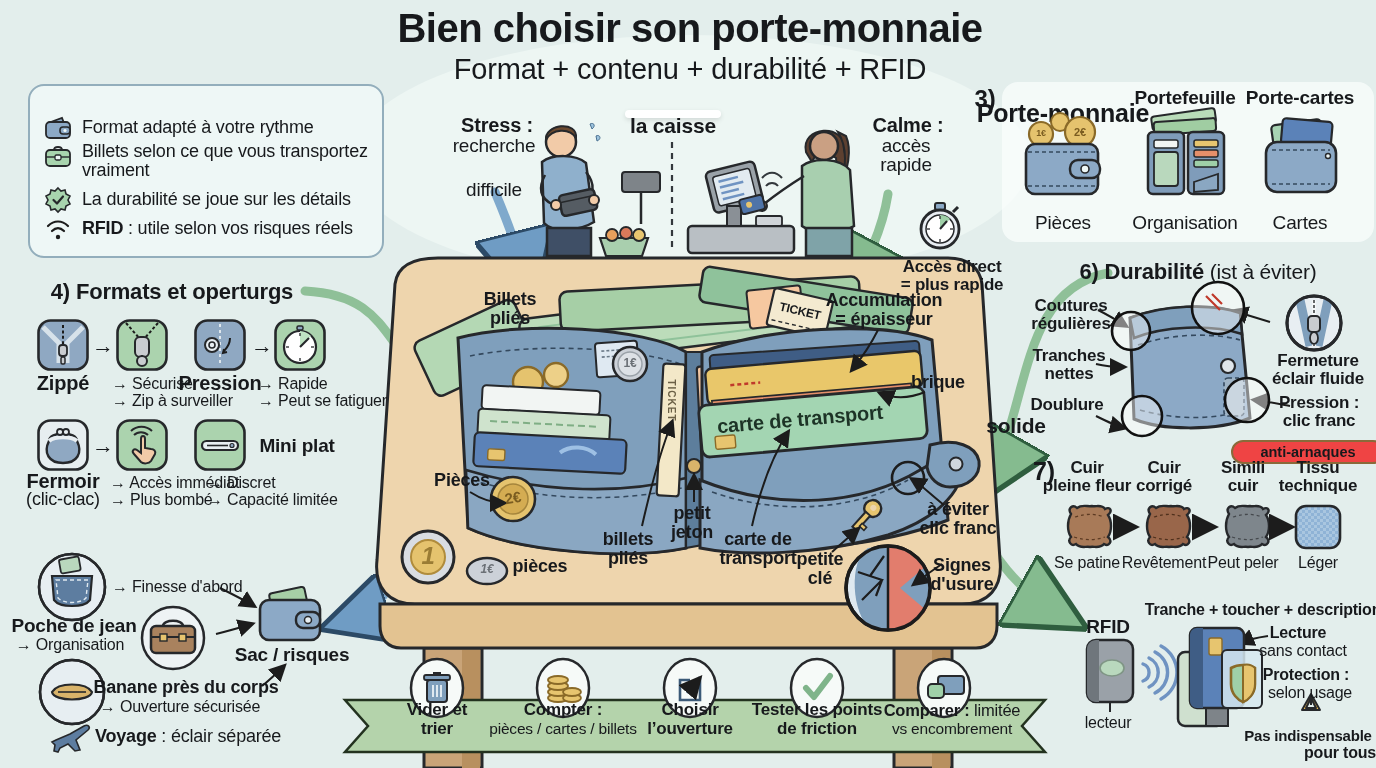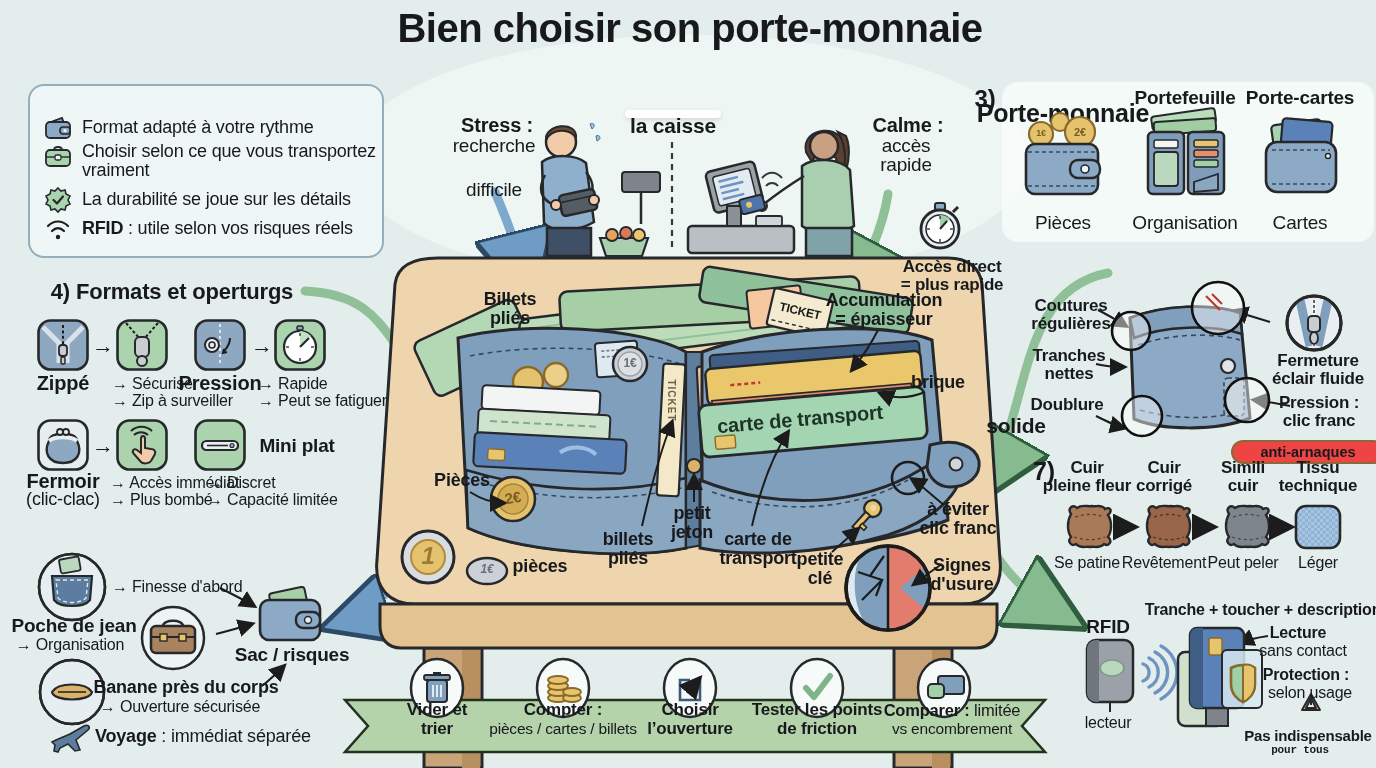--- a/index.html
+++ b/index.html
@@ -400,20 +400,21 @@
     <path d="M806,688 L814,697 L830,676" fill="none" stroke="#7fb48a" stroke-width="6" stroke-linecap="round" stroke-linejoin="round"></path>
 
     <g>
       <rect x="938" y="676" width="26" height="18" rx="3" fill="#7f9fbc" stroke="#26282b" stroke-width="2"></rect>
       <rect x="928" y="684" width="16" height="14" rx="4" fill="#9fd0a8" stroke="#26282b" stroke-width="2"></rect>
     </g>
   </g>
 </svg>
 
 <div class="t b" style="left:690px;top:6px;font-size:40px;letter-spacing:-0.5px;">Bien choisir son porte-monnaie</div>
+<div class="t" style="left:690px;top:54px;font-size:29px;">Format + contenu + durabilité + RFID</div>
 
 <div class="panel" style="left:28px;top:84px;width:352px;height:170px;background:#eef7f6;border:2.5px solid #93aebc;"></div>
 
 <div class="abs" style="left:44px;top:116px;">
   <svg width="28" height="24" viewBox="0 0 28 24">
         <g>
           <path d="M4,7 L18,2 L20,7" fill="#8ca9c6" stroke="#26282b" stroke-width="1.8"></path>
           <rect x="2" y="6" width="24" height="16" rx="4" fill="#8ca9c6" stroke="#26282b" stroke-width="1.8"></rect>
           <rect x="16" y="11" width="10" height="7" rx="3" fill="#8ca9c6" stroke="#26282b" stroke-width="1.6"></rect>
           <circle cx="21" cy="14.5" r="1.6" fill="#eef7f6"></circle>
@@ -423,21 +424,21 @@
 <div class="tl" style="left:82px;top:118px;font-size:18px;">Format adapté à votre rythme</div>
 
 <div class="abs" style="left:44px;top:144px;">
   <svg width="28" height="26" viewBox="0 0 28 26">
         <path d="M10,6 c0,-4 8,-4 8,0" fill="none" stroke="#26282b" stroke-width="1.8"></path>
         <rect x="2" y="6" width="24" height="16" rx="4" fill="#a8d4ae" stroke="#26282b" stroke-width="1.8"></rect>
         <line x1="2" y1="13" x2="26" y2="13" stroke="#26282b" stroke-width="1.4"></line>
         <rect x="11" y="11" width="6" height="5" rx="1.5" fill="#eef7f6" stroke="#26282b" stroke-width="1.3"></rect>
       </svg>
 </div>
-<div class="tl" style="left:82px;top:142px;font-size:18px;">Choisir selon ce que vous transportez</div>
+<div class="tl" style="left:82px;top:142px;font-size:18px;">Billets selon ce que vous transportez</div>
 <div class="tl" style="left:82px;top:161px;font-size:18px;">vraiment</div>
 
 <div class="abs" style="left:44px;top:186px;">
   <svg width="28" height="28" viewBox="0 0 28 28">
         <path d="M14,2 L17,5 L21,4 L22,8 L26,10 L24,14 L26,18 L22,20 L21,24 L17,23 L14,26 L11,23 L7,24 L6,20 L2,18 L4,14 L2,10 L6,8 L7,4 L11,5 Z" fill="#a8d4ae" stroke="#26282b" stroke-width="1.6"></path>
         <path d="M9.5,14 L13,17.5 L19,10.5" fill="none" stroke="#26282b" stroke-width="2.2" stroke-linecap="round" stroke-linejoin="round"></path>
       </svg>
 </div>
 <div class="tl" style="left:82px;top:190px;font-size:18px;">La durabilité se joue sur les détails</div>
 
@@ -616,21 +617,21 @@
 <div class="tl" style="left:207px;top:474px;font-size:16px;">→ Discret</div>
 <div class="tl" style="left:207px;top:491px;font-size:16px;">→ Capacité limitée</div>
 
 <div class="tl" style="left:112px;top:578px;font-size:16px;">→ Finesse d'abord</div>
 <div class="t b" style="left:74px;top:616px;font-size:19px;">Poche de jean</div>
 <div class="t" style="left:70px;top:636px;font-size:16px;">→ Organisation</div>
 <div class="t b" style="left:292px;top:645px;font-size:19px;">Sac / risques</div>
 <div class="t b" style="left:186px;top:678px;font-size:18px;">Banane près du corps</div>
 <div class="t" style="left:180px;top:698px;font-size:16px;">→ Ouverture sécurisée</div>
 <div class="tl" style="left:95px;top:727px;font-size:18px;">
-  <span class="b">Voyage</span><span> : immédiat séparée</span>
+  <span class="b">Voyage</span><span> : éclair séparée</span>
 </div>
 
 <div class="t b" style="left:510px;top:290px;font-size:18px;">Billets</div>
 <div class="t b" style="left:510px;top:309px;font-size:18px;">pliés</div>
 <div class="t b" style="left:884px;top:291px;font-size:18px;">Accumulation</div>
 <div class="t b" style="left:884px;top:310px;font-size:18px;">= épaisseur</div>
 <div class="t b" style="left:938px;top:373px;font-size:18px;">brique</div>
 <div class="t b" style="left:462px;top:471px;font-size:18px;">Pièces</div>
 <div class="t b" style="left:540px;top:557px;font-size:18px;">pièces</div>
 <div class="t b" style="left:628px;top:530px;font-size:18px;">billets</div>
@@ -647,20 +648,23 @@
 <div class="t b" style="left:962px;top:575px;font-size:18px;">d'usure</div>
 
 <div class="t b" style="left:513px;top:490px;font-size:15px;color:#7a5c20;transform:translateX(-50%) rotate(-10deg);">2€</div>
 <div class="t b" style="left:630px;top:357px;font-size:12px;color:#6b7076;">1€</div>
 <div class="t b" style="left:428px;top:543px;font-size:24px;font-style:italic;color:#9a7c34;">1</div>
 <div class="t b" style="left:487px;top:563px;font-size:12px;color:#6b7076;font-style:italic;">1€</div>
 <div class="t b" style="left:800px;top:305px;font-size:12px;transform:translateX(-50%) rotate(13deg);">TICKET</div>
 <div class="t b" style="left:671px;top:395px;font-size:10px;color:#6b6046;transform:translateX(-50%) rotate(90deg);letter-spacing:1px;">TICKET</div>
 <div class="t b" style="left:800px;top:408px;font-size:20px;color:#1d3326;transform:translateX(-50%) rotate(-5deg);">carte de transport</div>
 
+<div class="t" style="left:1198px;top:260px;font-size:21px;">
+  <span class="b" style="font-size:22px;">6) Durabilité</span><span> (ist à éviter)</span>
+</div>
 <div class="t b" style="left:1071px;top:297px;font-size:17px;">Coutures</div>
 <div class="t b" style="left:1071px;top:315px;font-size:17px;">régulières</div>
 <div class="t b" style="left:1069px;top:347px;font-size:17px;">Tranches</div>
 <div class="t b" style="left:1069px;top:365px;font-size:17px;">nettes</div>
 <div class="t b" style="left:1067px;top:396px;font-size:17px;">Doublure</div>
 <div class="t b" style="left:1016px;top:414px;font-size:21px;">solide</div>
 <div class="t b" style="left:1318px;top:352px;font-size:17px;">Fermeture</div>
 <div class="t b" style="left:1318px;top:370px;font-size:17px;">éclair fluide</div>
 <div class="t b" style="left:1319px;top:394px;font-size:17px;">Pression :</div>
 <div class="t b" style="left:1319px;top:412px;font-size:17px;">clic franc</div>
@@ -681,21 +685,21 @@
 <div class="t" style="left:1318px;top:554px;font-size:16px;">Léger</div>
 
 <div class="t b" style="left:1263px;top:601px;font-size:16px;">Tranche + toucher + description</div>
 <div class="t b" style="left:1108px;top:617px;font-size:19px;">RFID</div>
 <div class="t" style="left:1108px;top:714px;font-size:16px;">lecteur</div>
 <div class="t b" style="left:1298px;top:624px;font-size:16px;">Lecture</div>
 <div class="t" style="left:1303px;top:642px;font-size:16px;">sans contact</div>
 <div class="t b" style="left:1306px;top:666px;font-size:16px;">Protection :</div>
 <div class="t" style="left:1304px;top:684px;font-size:16px;padding-left:12px;">selon usage</div>
 <div class="t b" style="left:1308px;top:728px;font-size:15px;">Pas indispensable</div>
-<div class="t b" style="left:1300px;top:744px;font-size:11px;font-family:Liberation Mono, monospace;">pour tous</div>
+<div class="t b" style="left:1340px;top:744px;font-size:16px;">pour tous</div>
 
 <div class="t b" style="left:437px;top:701px;font-size:17px;">Vider et</div>
 <div class="t b" style="left:437px;top:720px;font-size:17px;">trier</div>
 <div class="t b" style="left:563px;top:701px;font-size:17px;">Compter :</div>
 <div class="t" style="left:563px;top:720px;font-size:15.5px;">pièces / cartes / billets</div>
 <div class="t b" style="left:690px;top:701px;font-size:17px;">Choisir</div>
 <div class="t b" style="left:690px;top:720px;font-size:17px;">l’ouverture</div>
 <div class="t b" style="left:817px;top:701px;font-size:17px;">Tester les points</div>
 <div class="t b" style="left:817px;top:720px;font-size:17px;">de friction</div>
 <div class="t" style="left:952px;top:701px;font-size:16.5px;">

